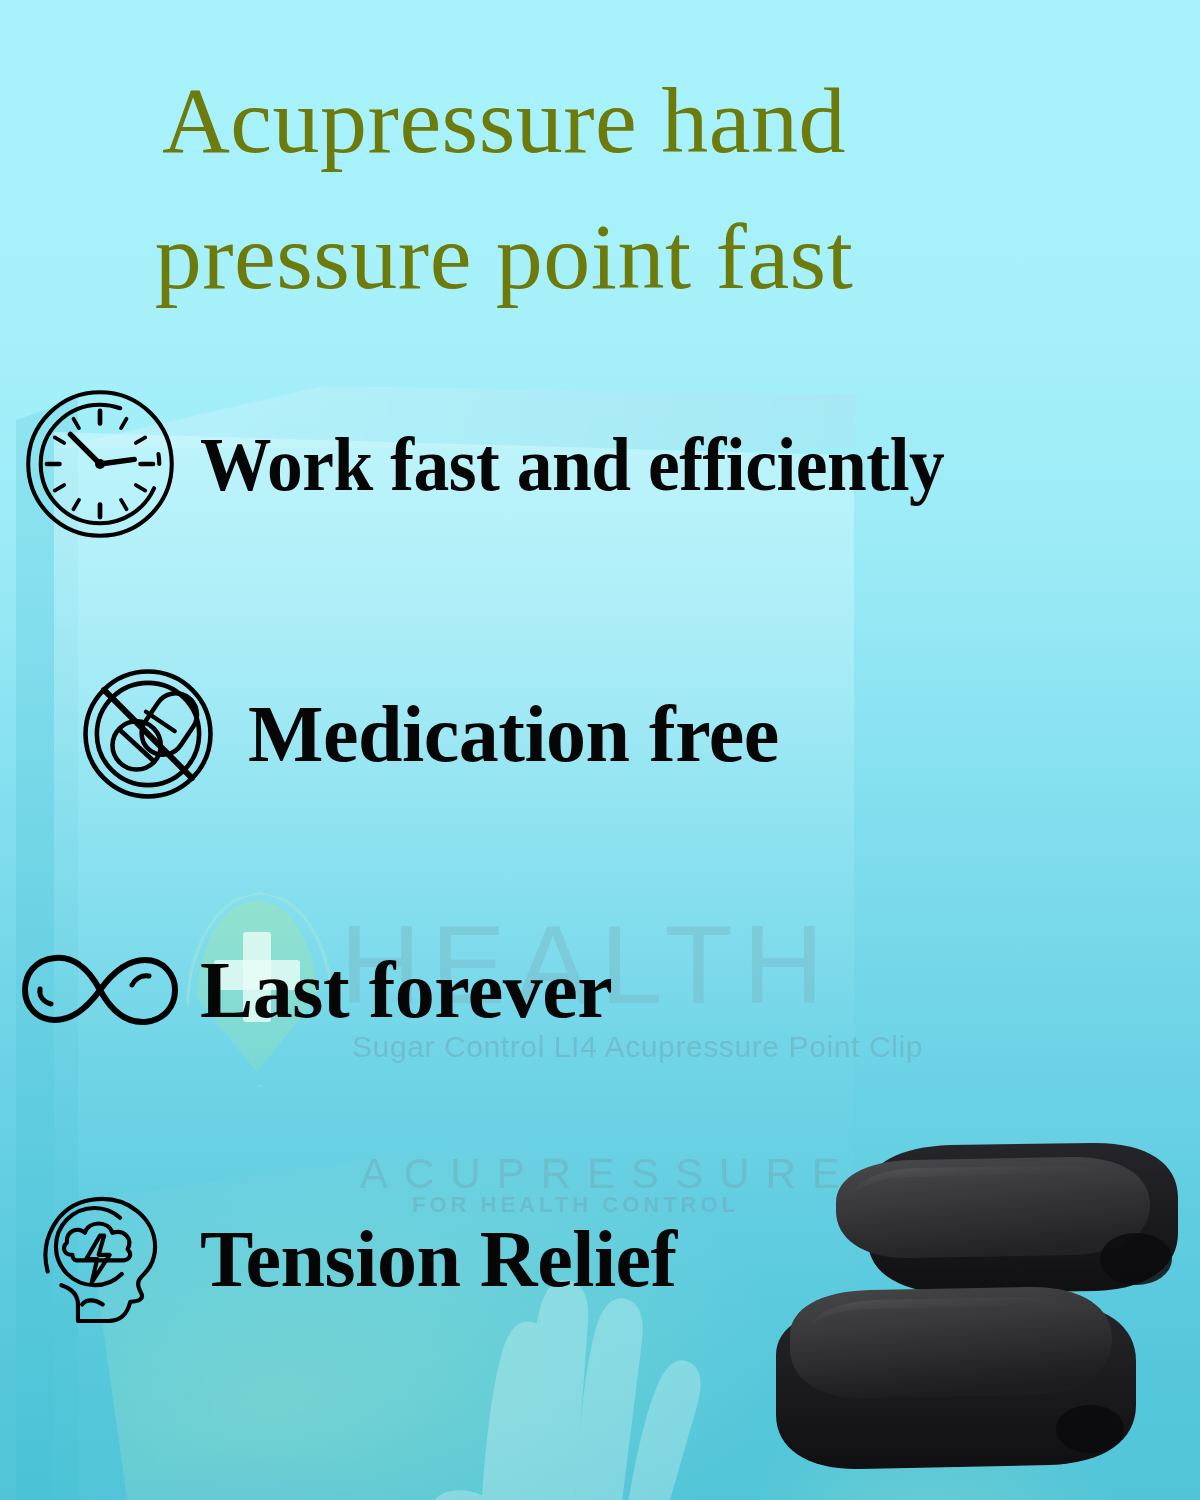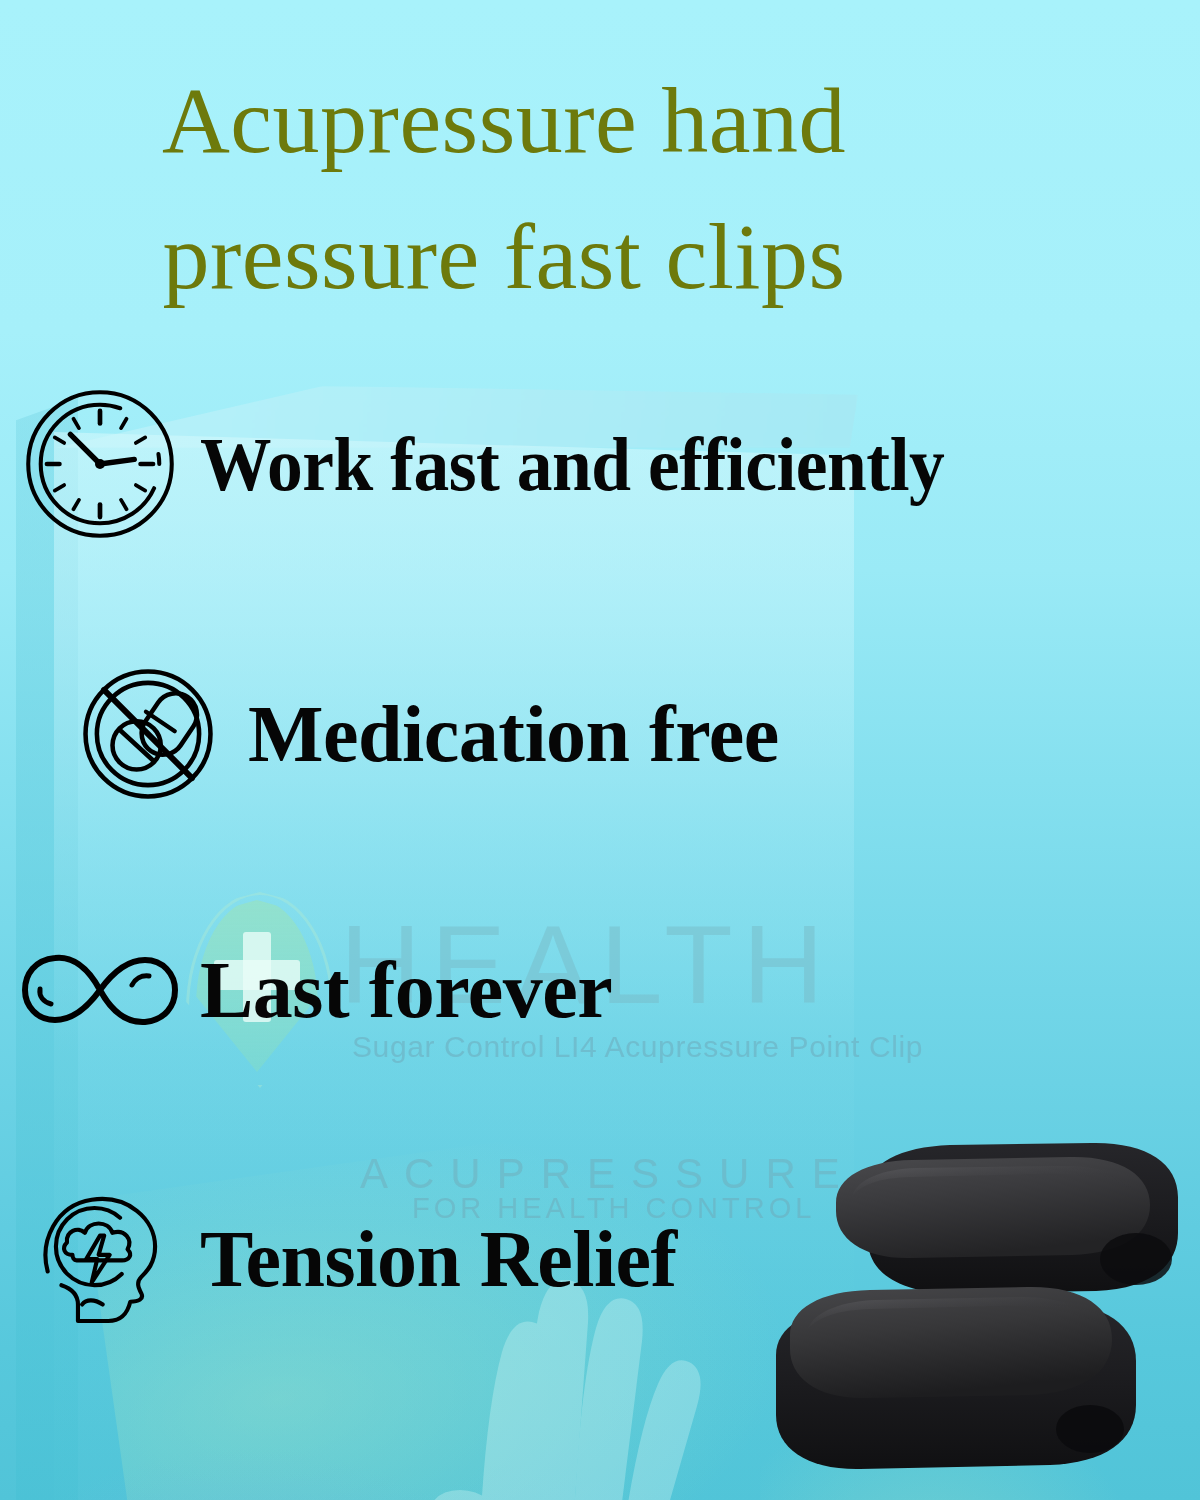--- a/index.html
+++ b/index.html
@@ -86,21 +86,21 @@
   .acu{
     position:absolute;left:360px;top:770px;
     font-family:"Liberation Sans", sans-serif;
     font-size:42px;letter-spacing:16px;font-weight:300;
     color:rgba(112,172,186,.50);
     white-space:nowrap;
   }
   .forhealth{
     position:absolute;left:412px;top:812px;
     font-family:"Liberation Sans", sans-serif;
-    font-size:29px;letter-spacing:4px;font-weight:400;
+    font-size:22px;letter-spacing:4px;font-weight:700;
     color:rgba(110,168,182,.48);
     white-space:nowrap;
   }
 
   
   .swoosh-a{
     position:absolute;left:120px;top:760px;width:820px;height:560px;
     background:radial-gradient(ellipse at 20% 40%, rgba(190,238,190,.30) 0%, rgba(190,238,190,0) 55%);
     transform:rotate(-8deg);
   }
@@ -199,21 +199,21 @@
 
     <div class="brand">HEALTH</div>
     <div class="subline">Sugar Control LI4 Acupressure Point Clip</div>
     <div class="acu">ACUPRESSURE</div>
     <div class="forhealth">FOR HEALTH CONTROL</div>
 
   </div>
 
   <div class="title">
     <span>Acupressure hand</span>
-    <span>pressure fast clips</span>
+    <span>pressure point fast</span>
   </div>
 
   <div class="feature" id="f0">
     <div class="ic">
       <svg width="156" height="156" viewBox="0 0 100 100" fill="none" stroke="#000" stroke-width="2.6" stroke-linecap="round">
         <circle cx="50" cy="50" r="46"></circle>
         <circle cx="50" cy="50" r="38" stroke-dasharray="176 40" stroke-dashoffset="-16"></circle>
         <g stroke-width="3">
           <line x1="50" y1="16" x2="50" y2="24"></line>
             <line x1="50" y1="76" x2="50" y2="84"></line>

